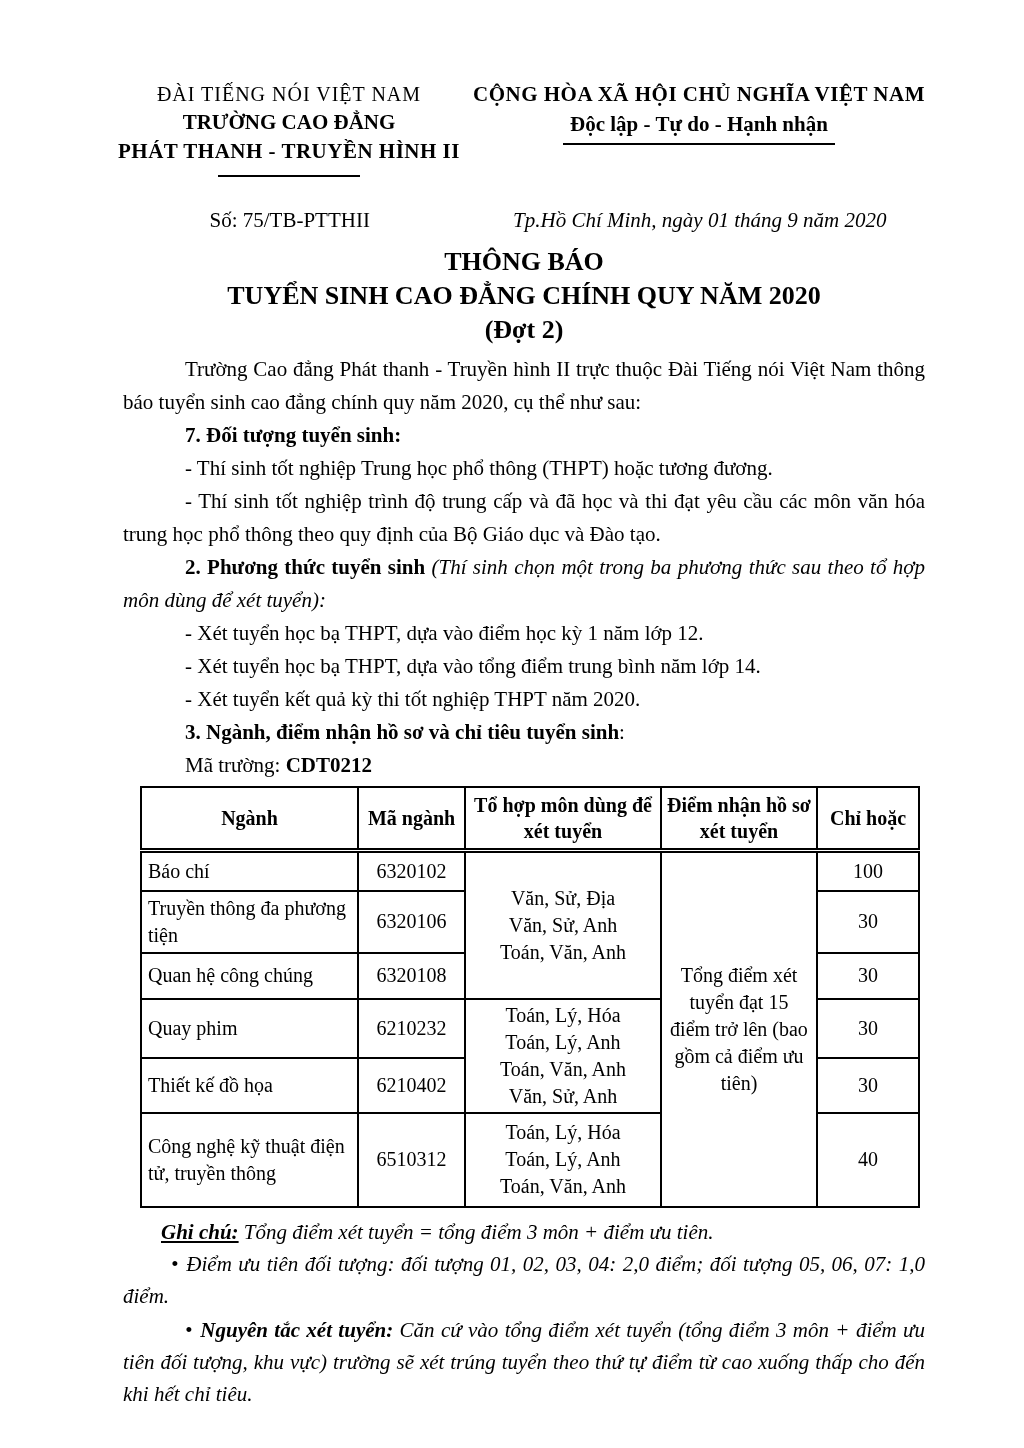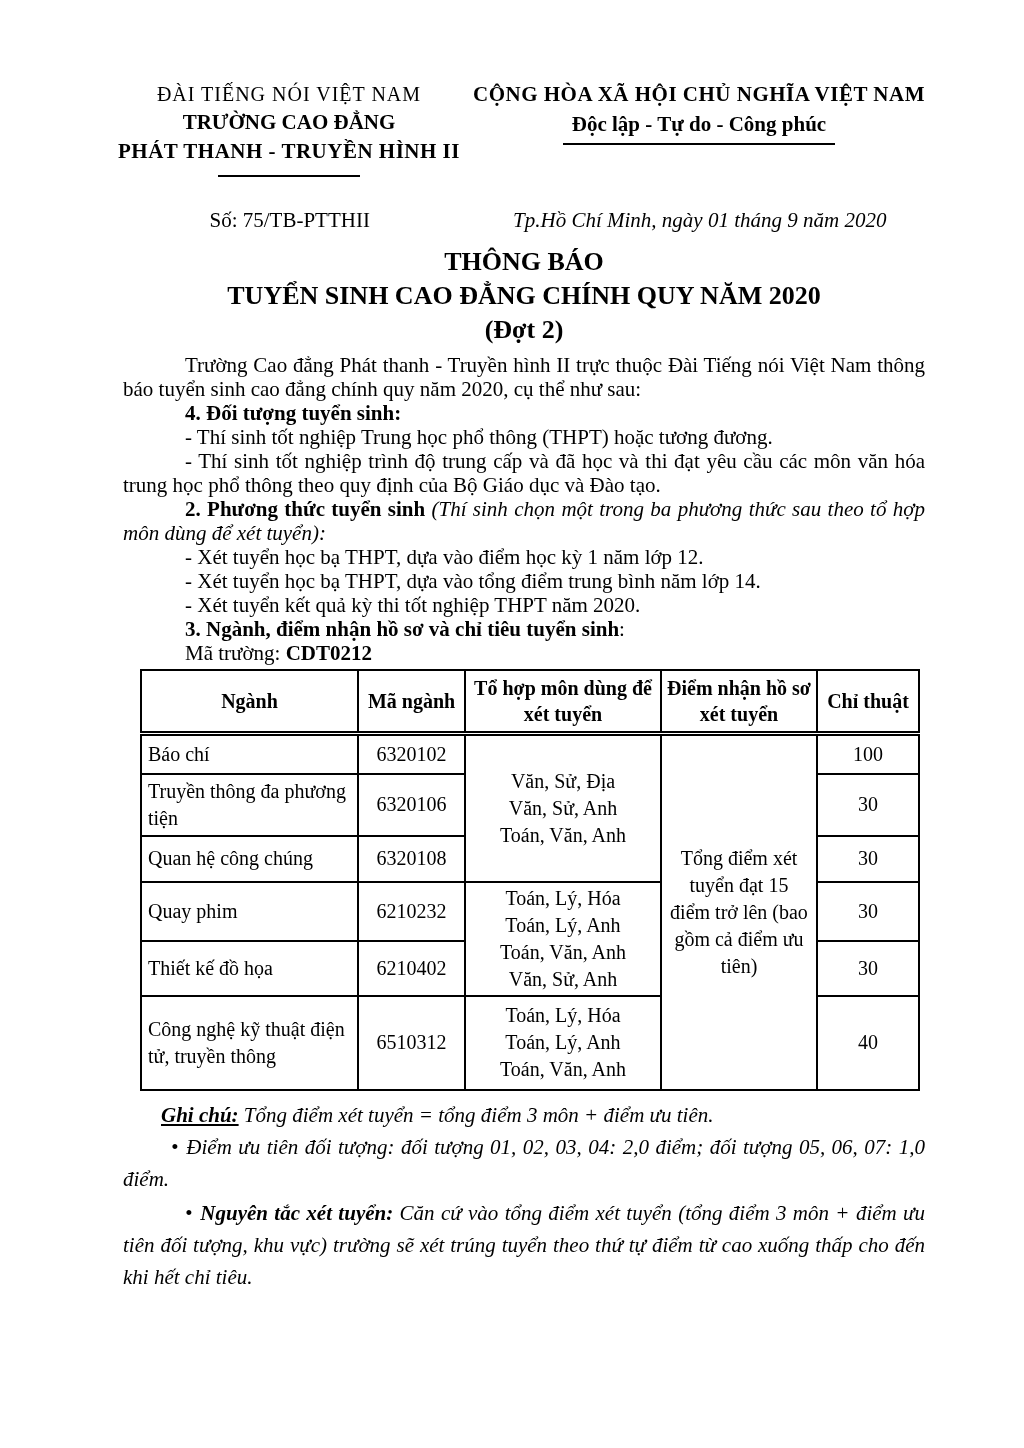--- a/index.html
+++ b/index.html
@@ -31,21 +31,21 @@
   .ref-row { display:flex; justify-content:space-between; margin-top:31px; }
   .doc-number { width:392px; margin-left:-18px; text-align:center; font-size:21px; }
   .place-date { width:478px; text-align:center; font-size:21px; font-style:italic; }
 
   
   .title-block { text-align:center; margin-top:12px; }
   .title-line { font-size:26px; font-weight:bold; line-height:34px; }
 
   
   .para {
-    font-size:21px; line-height:24px;
+    font-size:21px; line-height:33px;
     text-align:justify; text-indent:62px;
     margin:0;
   }
   .intro { margin-top:6px; }
   .bold { font-weight:bold; }
   .ital { font-style:italic; }
   .bold-ital { font-weight:bold; font-style:italic; }
   .underline { text-decoration:underline; }
 
   
@@ -105,39 +105,39 @@
 
   <div class="letterhead">
     <div class="lh-left">
       <div class="lh-l1">ĐÀI TIẾNG NÓI VIỆT NAM</div>
       <div class="lh-l2">TRƯỜNG CAO ĐẲNG</div>
       <div class="lh-l3">PHÁT THANH - TRUYỀN HÌNH II</div>
       <div class="rule-left"></div>
     </div>
     <div class="lh-right">
       <div class="lh-r1">CỘNG HÒA XÃ HỘI CHỦ NGHĨA VIỆT NAM</div>
-      <div class="lh-r2">Độc lập - Tự do - Công phúc</div>
+      <div class="lh-r2">Độc lập - Tự do - Hạnh nhận</div>
       <div class="rule-right"></div>
     </div>
   </div>
 
   <div class="ref-row">
     <div class="doc-number">Số: 75/TB-PTTHII</div>
     <div class="place-date">Tp.Hồ Chí Minh, ngày 01 tháng 9 năm 2020</div>
   </div>
 
   <div class="title-block">
     <div class="title-line">THÔNG BÁO</div>
     <div class="title-line">TUYỂN SINH CAO ĐẲNG CHÍNH QUY NĂM 2020</div>
     <div class="title-line">(Đợt 2)</div>
   </div>
 
   <p class="para intro">Trường Cao đẳng Phát thanh - Truyền hình II trực thuộc Đài Tiếng nói Việt Nam thông báo tuyển sinh cao đẳng chính quy năm 2020, cụ thể như sau:</p>
 
-  <p class="para bold">4. Đối tượng tuyển sinh:</p>
+  <p class="para bold">7. Đối tượng tuyển sinh:</p>
   <p class="para">- Thí sinh tốt nghiệp Trung học phổ thông (THPT) hoặc tương đương.</p>
   <p class="para">- Thí sinh tốt nghiệp trình độ trung cấp và đã học và thi đạt yêu cầu các môn văn hóa trung học phổ thông theo quy định của Bộ Giáo dục và Đào tạo.</p>
 
   <p class="para"><span class="bold">2. Phương thức tuyển sinh </span><span class="ital">(Thí sinh chọn một trong ba phương thức sau theo tổ hợp môn dùng để xét tuyển):</span></p>
   <p class="para">- Xét tuyển học bạ THPT, dựa vào điểm học kỳ 1 năm lớp 12.</p>
   <p class="para">- Xét tuyển học bạ THPT, dựa vào tổng điểm trung bình năm lớp 14.</p>
   <p class="para">- Xét tuyển kết quả kỳ thi tốt nghiệp THPT năm 2020.</p>
 
   <p class="para"><span class="bold">3. Ngành, điểm nhận hồ sơ và chỉ tiêu tuyển sinh</span><span>:</span></p>
   <p class="para"><span>Mã trường: </span><span class="bold">CDT0212</span></p>
@@ -149,21 +149,21 @@
         <col class="col-tohop">
         <col class="col-diem">
         <col class="col-chitieu">
     </colgroup>
     <thead>
       <tr class="r-head">
         <th>Ngành</th>
         <th>Mã ngành</th>
         <th>Tổ hợp môn dùng để xét tuyển</th>
         <th>Điểm nhận hồ sơ xét tuyển</th>
-        <th>Chỉ thuật</th>
+        <th>Chỉ hoặc</th>
       </tr>
     </thead>
     <tbody>
       <tr class="r1">
         <td class="c-nganh">Báo chí</td>
         <td class="c-center">6320102</td>
         <td class="c-center" rowspan="3">
           <span class="tohop-line">Văn, Sử, Địa</span>
           <span class="tohop-line">Văn, Sử, Anh</span>
           <span class="tohop-line">Toán, Văn, Anh</span>

